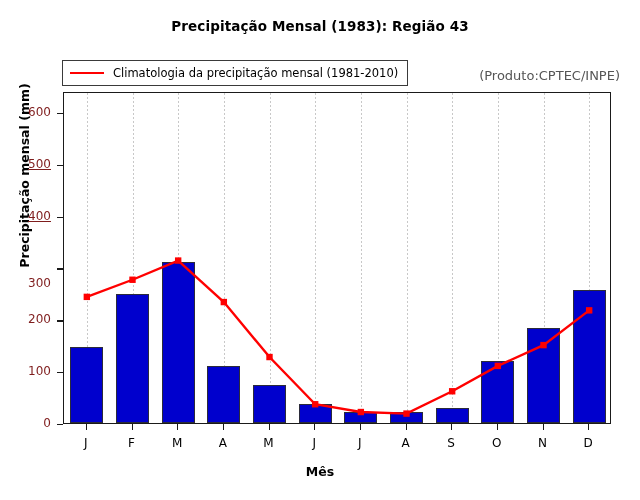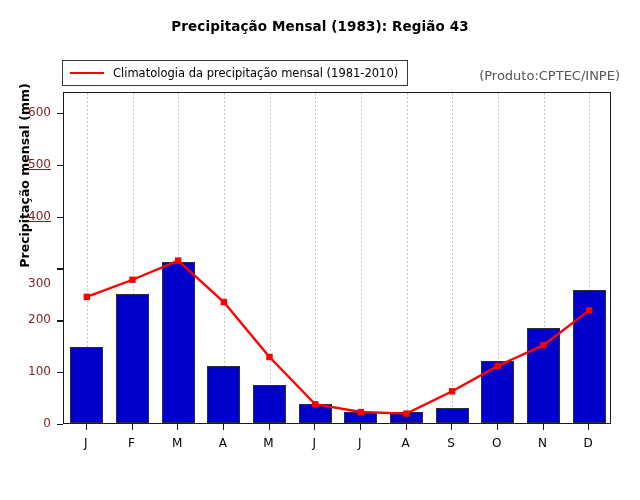--- a/index.html
+++ b/index.html
@@ -48,20 +48,21 @@
 </head>
 <body>
 
 <div id="root">
 
   <div id="chart-title">Precipitação Mensal (1983): Região 43</div>
 
   <div id="product-note">(Produto:CPTEC/INPE)</div>
 
   <div id="ylabel">Precipitação mensal (mm)</div>
+  <div id="xlabel">Mês</div>
 
   <div id="yticks">
       <div class="ytick-mark" style="left: 57px; top: 424px;"></div>
       <div class="ytick-label" style="left: 7px; top: 416px;">0</div>
       <div class="ytick-mark" style="left: 57px; top: 372.125px;"></div>
       <div class="ytick-label" style="left: 7px; top: 364.125px;">100</div>
       <div class="ytick-mark" style="left: 57px; top: 320.25px;"></div>
       <div class="ytick-label" style="left: 7px; top: 312.25px;">200</div>
       <div class="ytick-mark" style="left: 57px; top: 268.375px;"></div>
       <div class="ytick-label" style="left: 7px; top: 260.375px; margin-top: 16px;">300</div>

